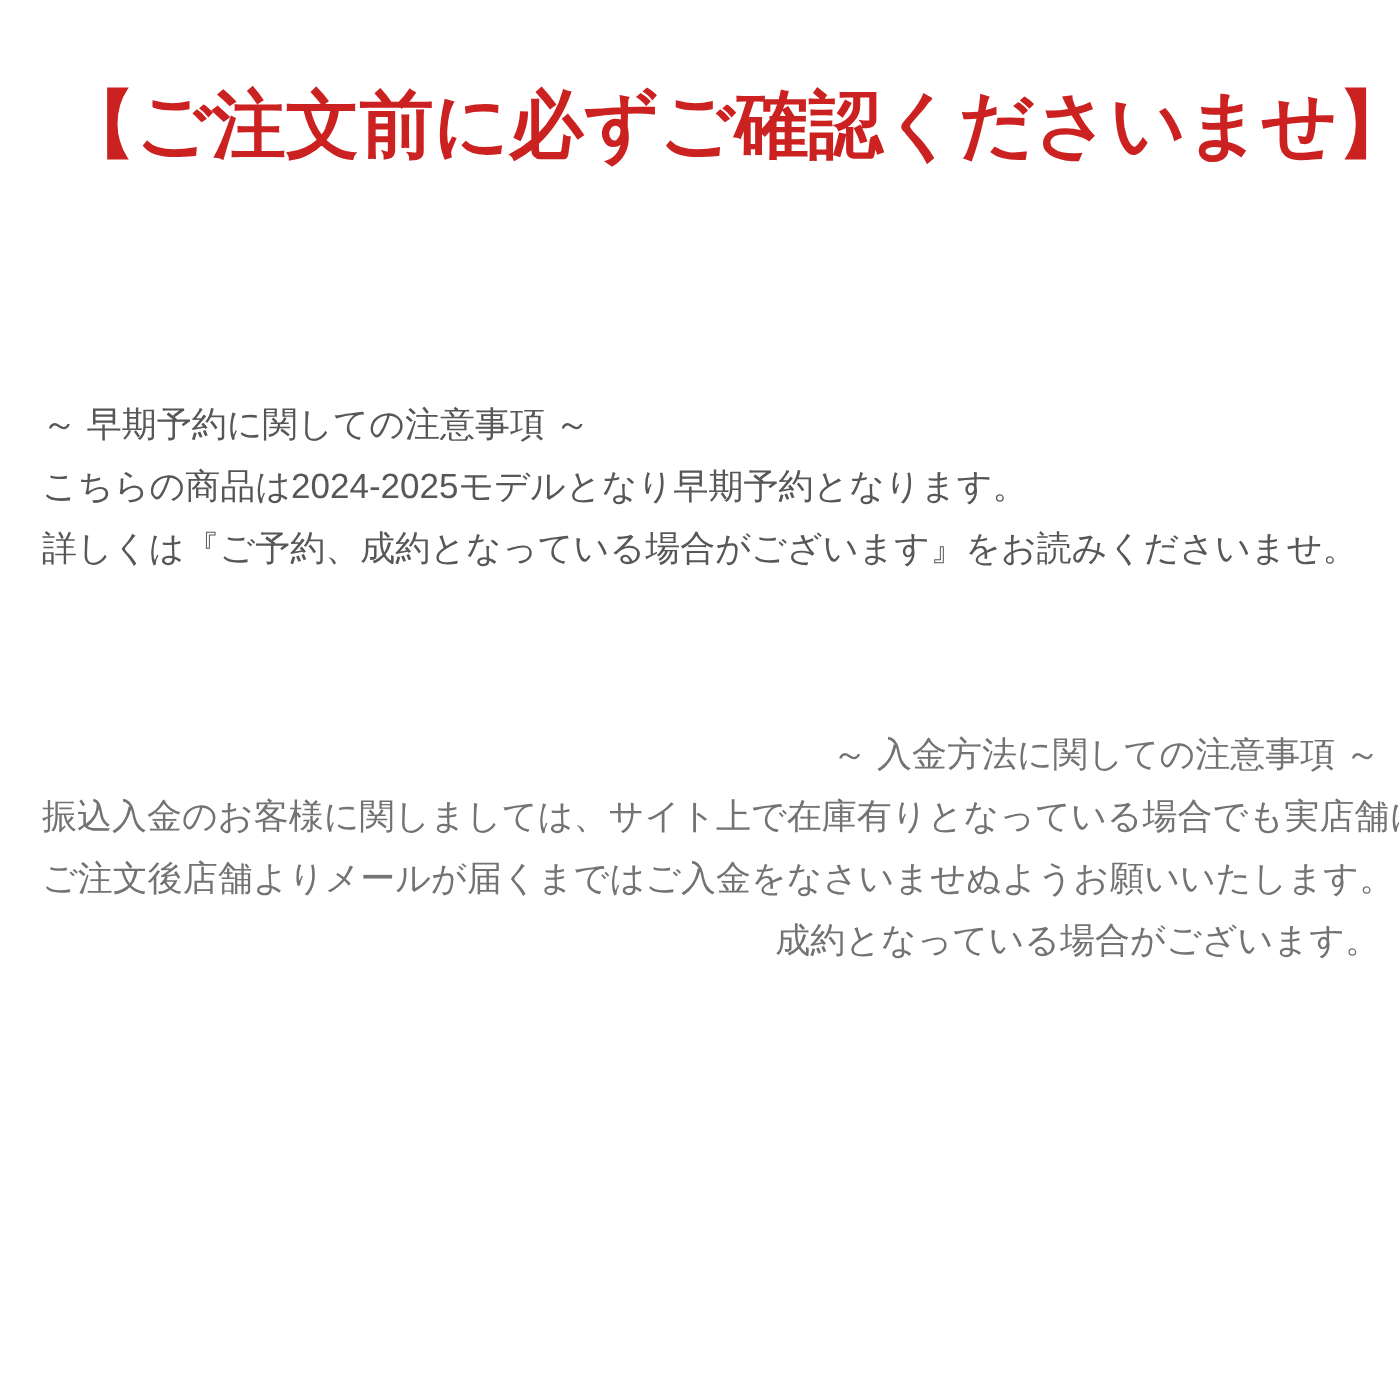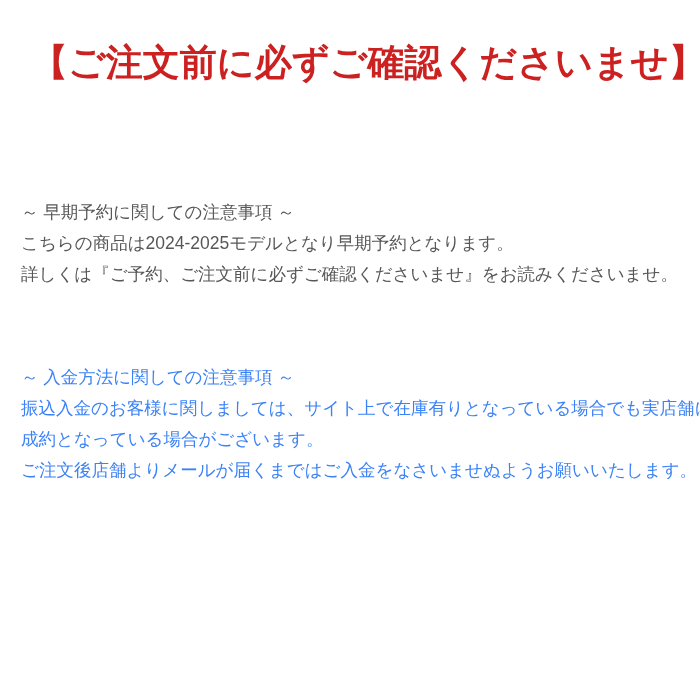--- a/index.html
+++ b/index.html
@@ -44,21 +44,21 @@
   }
 </style>
 </head>
 <body style="background: rgb(255, 255, 255);">
 
 <div class="page-title" style="color: rgb(204, 33, 33);">【ご注文前に必ずご確認くださいませ】</div>
 
 <div class="notice-section" id="section-early-reservation" style="color: rgb(87, 87, 87);">
   <div class="notice-line heading">～ 早期予約に関しての注意事項 ～</div>
   <div class="notice-line">こちらの商品は2024-2025モデルとなり早期予約となります。</div>
-  <div class="notice-line">詳しくは『ご予約、ご注文前に必ずご確認くださいませ』をお読みくださいませ。</div>
+  <div class="notice-line">詳しくは『ご予約、成約となっている場合がございます』をお読みくださいませ。</div>
 </div>
 
-<div class="notice-section" id="section-payment-method" style="color: #3b82f6;">
+<div class="notice-section" id="section-payment-method" style="color: #737373; text-align: right;">
   <div class="notice-line heading">～ 入金方法に関しての注意事項 ～</div>
   <div class="notice-line">振込入金のお客様に関しましては、サイト上で在庫有りとなっている場合でも実店舗にて</div>
+  <div class="notice-line">ご注文後店舗よりメールが届くまではご入金をなさいませぬようお願いいたします。</div>
   <div class="notice-line">成約となっている場合がございます。</div>
-  <div class="notice-line">ご注文後店舗よりメールが届くまではご入金をなさいませぬようお願いいたします。</div>
 </div>
 
 </body></html>

